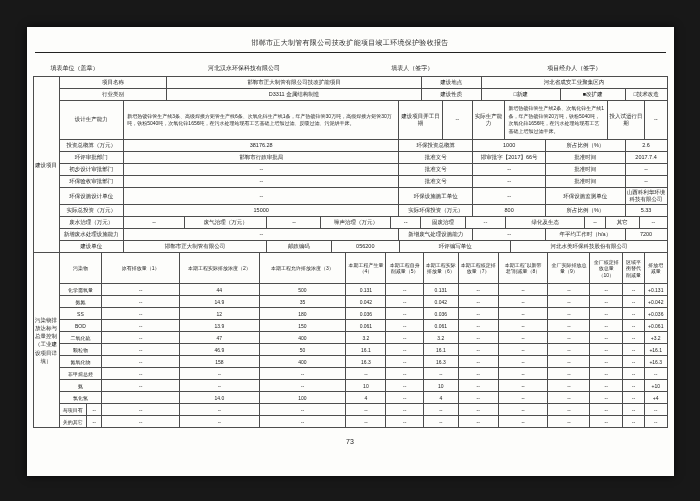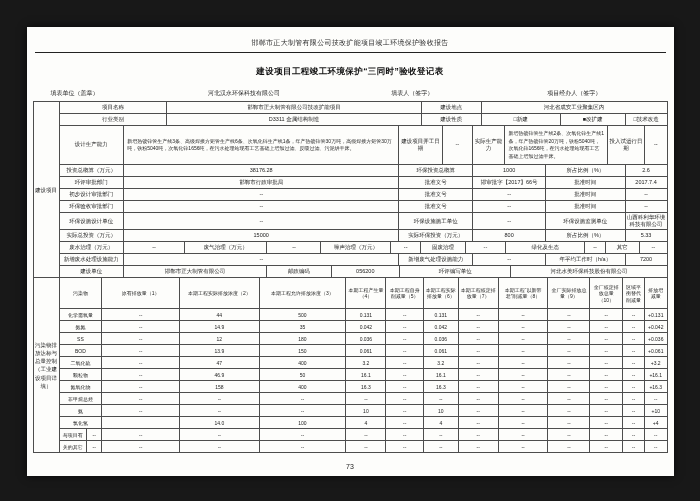--- a/index.html
+++ b/index.html
@@ -52,21 +52,20 @@
   .pageno { text-align:center; font-size:7px; margin-top:10px; color:#222; }
 </style>
 </head>
 <body>
 
 <div class="sheet">
 
   <div class="report-header">邯郸市正大制管有限公司技改扩能项目竣工环境保护验收报告</div>
   <div class="rule"></div>
 
-  <div class="form-title">建设项目工程竣工环境保护“三同时”验收登记表</div>
 
   <div class="meta">
     <span class="m1">填表单位（盖章）</span>
     <span class="m2">河北汉永环保科技有限公司</span>
     <span class="m3">填表人（签字）</span>
     <span class="m4">项目经办人（签字）</span>
   </div>
 
   <div class="tbl">
 

